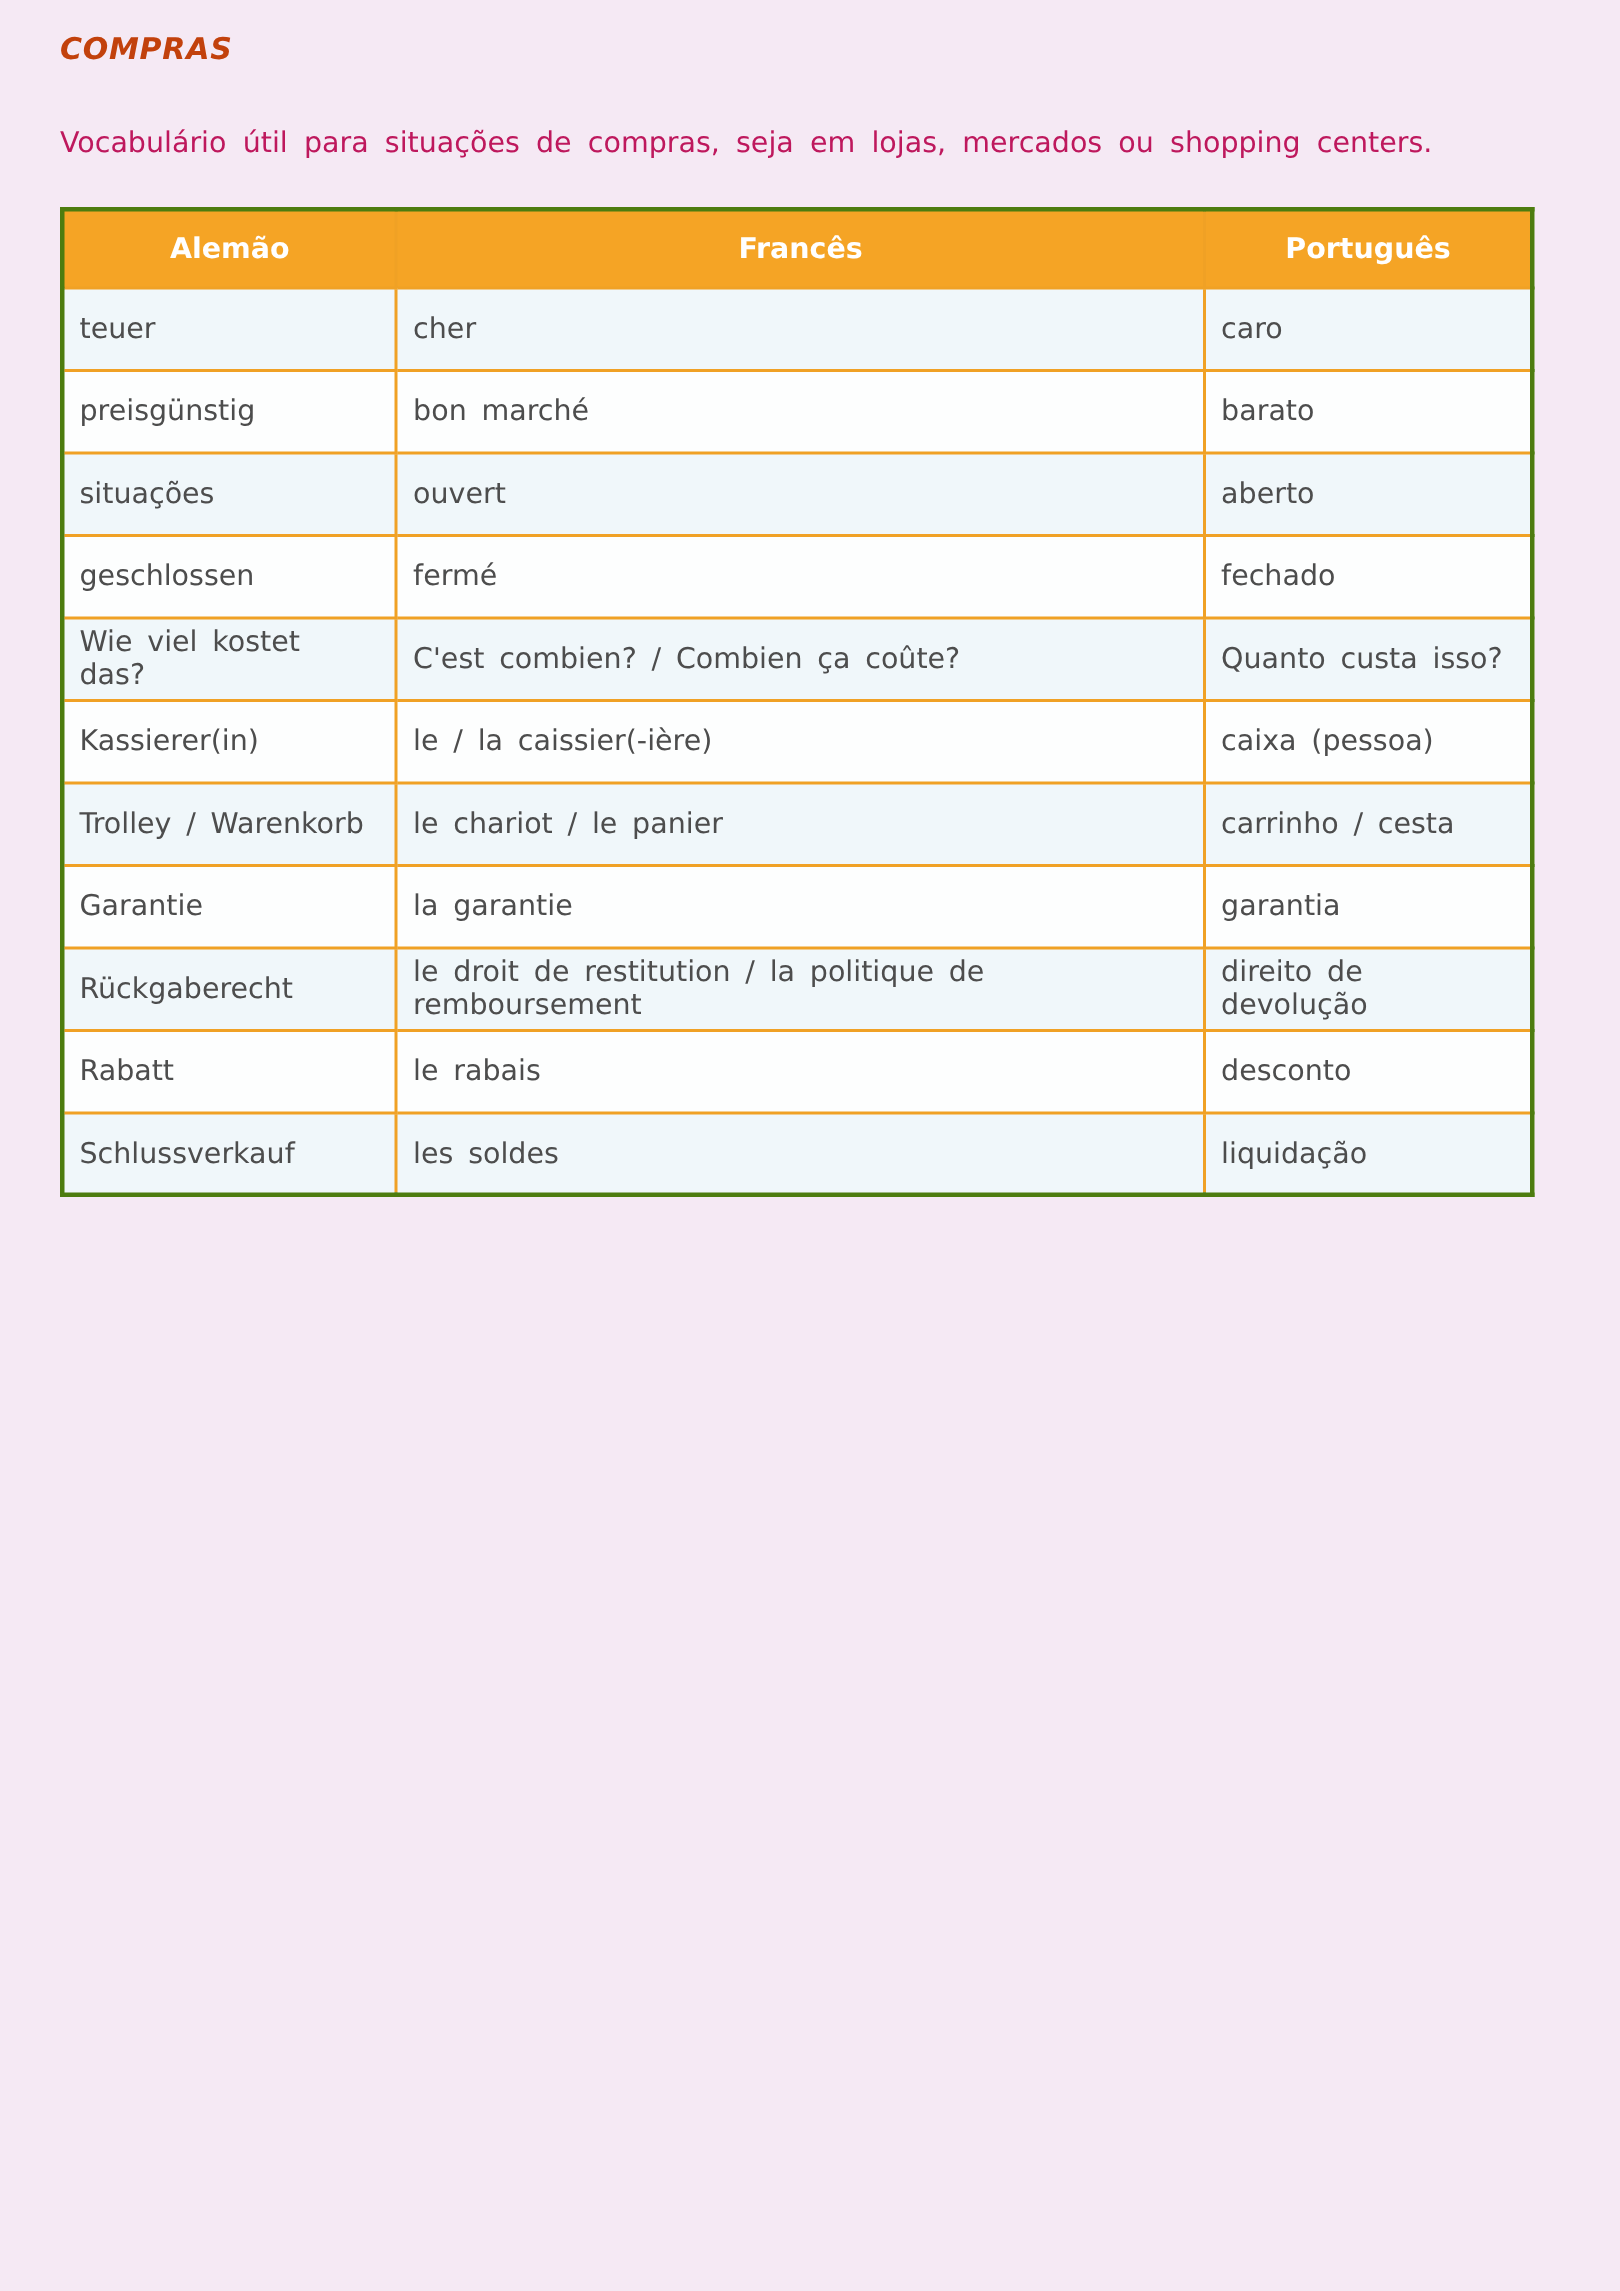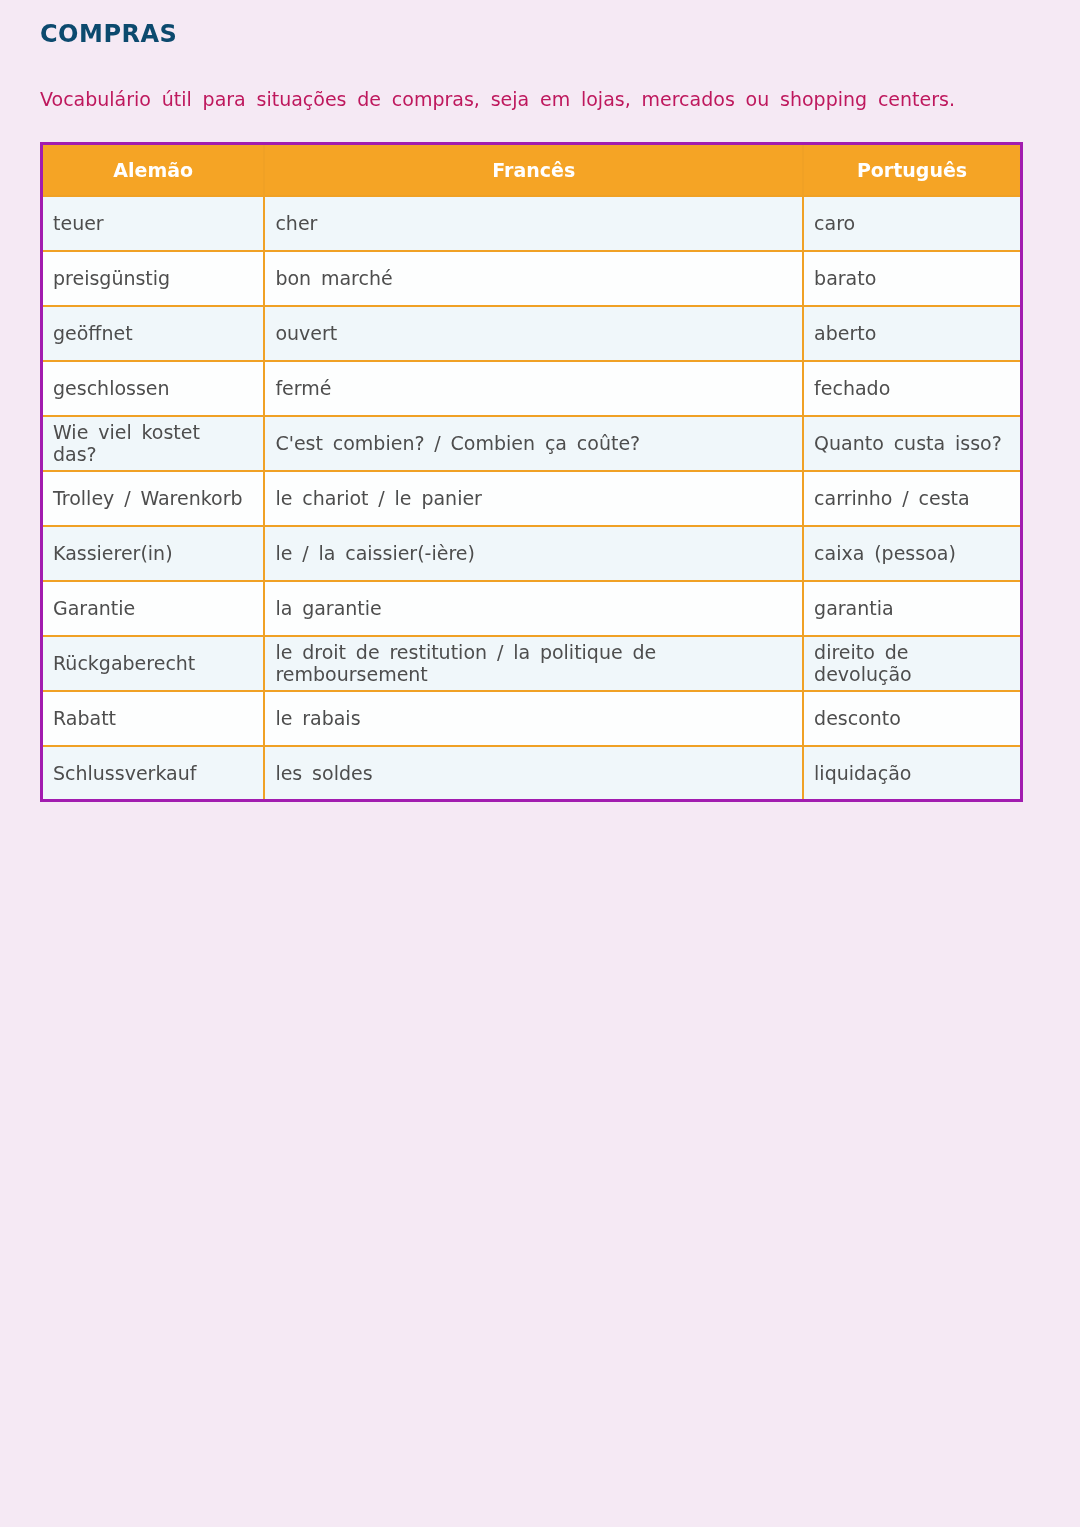--- a/index.html
+++ b/index.html
@@ -12,39 +12,40 @@
   }
 
   .page {
     width: 1080px;
     min-height: 1527px;
     padding: 14px 40px 40px 40px;
     background: #f5e9f4;
   }
 
   .page-title {
-    color: #0c4a6e;
-    font-size: 24px;
+    color: #c2410c;
+    font-size: 20px;
     font-weight: bold;
     letter-spacing: 0.5px;
     margin-top: 6px;
+    font-style: italic;
   }
 
   .page-subtitle {
     margin-top: 40px;
     color: #be185d;
     font-size: 19px;
     word-spacing: 0.25em;
   }
 
   table.vocab {
     margin-top: 32px;
     width: 983px;
     border-collapse: collapse;
-    border: 3px solid #a21caf;
+    border: 3px solid #4d7c0f;
     background: #ffffff;
   }
 
   table.vocab th {
     background: #f5a425;
     color: #ffffff;
     font-size: 19px;
     font-weight: bold;
     height: 52px;
     text-align: center;
@@ -96,43 +97,43 @@
         <td>teuer</td>
         <td>cher</td>
         <td>caro</td>
       </tr>
       <tr>
         <td>preisgünstig</td>
         <td>bon marché</td>
         <td>barato</td>
       </tr>
       <tr>
-        <td>geöffnet</td>
+        <td>situações</td>
         <td>ouvert</td>
         <td>aberto</td>
       </tr>
       <tr>
         <td>geschlossen</td>
         <td>fermé</td>
         <td>fechado</td>
       </tr>
       <tr>
         <td>Wie viel kostet das?</td>
         <td>C'est combien? / Combien ça coûte?</td>
         <td>Quanto custa isso?</td>
       </tr>
       <tr>
+        <td>Kassierer(in)</td>
+        <td>le / la caissier(-ière)</td>
+        <td>caixa (pessoa)</td>
+      </tr>
+      <tr>
         <td>Trolley / Warenkorb</td>
         <td>le chariot / le panier</td>
         <td>carrinho / cesta</td>
-      </tr>
-      <tr>
-        <td>Kassierer(in)</td>
-        <td>le / la caissier(-ière)</td>
-        <td>caixa (pessoa)</td>
       </tr>
       <tr>
         <td>Garantie</td>
         <td>la garantie</td>
         <td>garantia</td>
       </tr>
       <tr>
         <td>Rückgaberecht</td>
         <td>le droit de restitution / la politique de remboursement</td>
         <td>direito de devolução</td>

